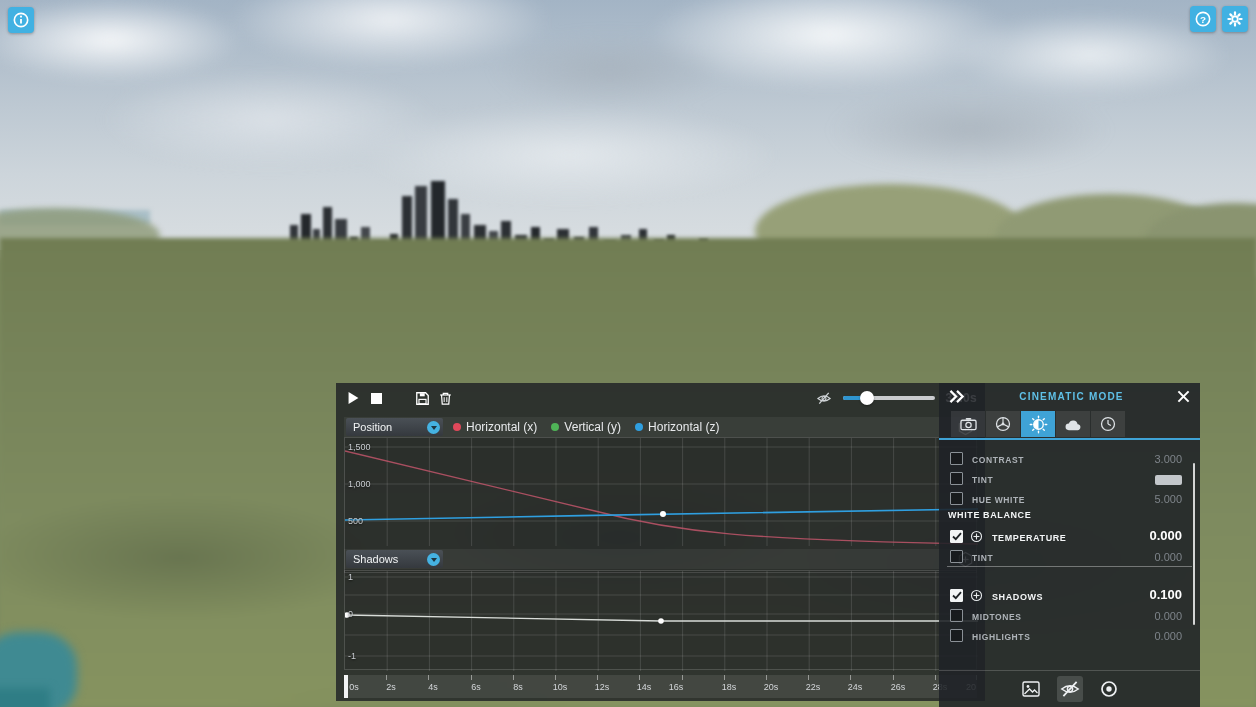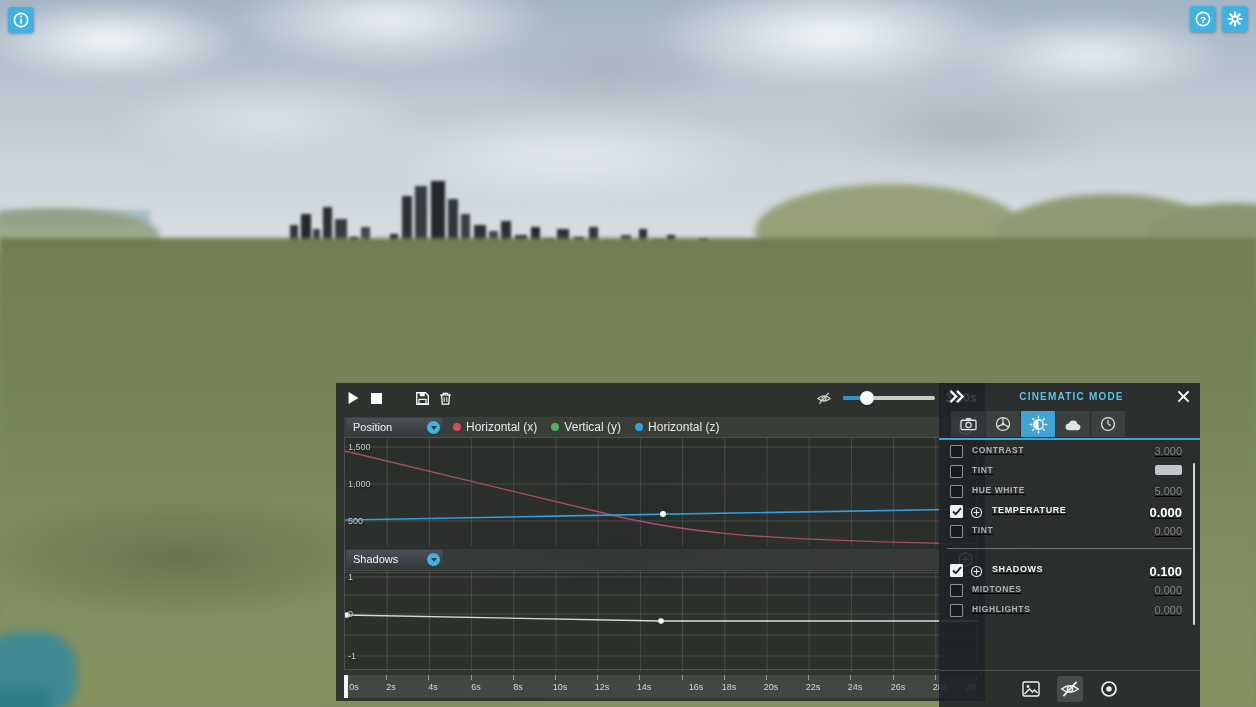--- a/index.html
+++ b/index.html
@@ -98,21 +98,21 @@
   .cin-header { position:absolute; left:0; top:0; width:100%; height:27px; display:flex; align-items:center; }
   .collapse-btn { margin-left:6px; width:24px; height:20px; display:flex; align-items:center; justify-content:center; cursor:pointer; }
   .cin-title { flex:1; text-align:center; font-size:10px; font-weight:bold; letter-spacing:1.2px; }
   .close-btn { margin-right:8px; width:18px; height:18px; display:flex; align-items:center; justify-content:center; cursor:pointer; }
   .tabs { position:absolute; left:12px; top:28px; display:flex; gap:1px; }
   .tab { width:34px; height:26px; background:rgba(255,255,255,.09); display:flex; align-items:center; justify-content:center; cursor:pointer; }
   .tab.active { background:#3fa3d6; }
   .tab-underline { position:absolute; left:0; top:55px; width:100%; height:2px; background:#3fa3d6; }
 
   .rows { position:absolute; left:0; top:62px; width:100%; }
-  .srow { display:flex; align-items:flex-start; height:20px; padding:0 18px 0 11px;text-decoration:underline; }
+  .srow { display:flex; align-items:flex-end; height:20px; padding:0 18px 0 11px; }
   .checkbox { width:13px; height:13px; border:1.5px solid #8a9096; border-radius:1px; background:rgba(15,17,20,.5); flex:none; cursor:pointer; }
   .checkbox.checked { background:#f2f4f5; border-color:#f2f4f5; display:flex; align-items:center; justify-content:center; }
   .kf-ico { width:14px; height:14px; margin-left:6px; flex:none; display:flex; align-items:center; justify-content:center; }
   .srow .lbl { font-size:8.5px; letter-spacing:.6px; color:#aeb3b8; margin-left:9px; font-weight:bold; }
   .srow .lbl.bright { color:#f4f6f7; font-size:9px; }
   .srow .val { margin-left:auto; font-size:11px; color:#7e848a; }
   .srow .val.bright { color:#ffffff; font-size:13px; font-weight:bold; }
   .swatch { margin-left:auto; width:27px; height:10px; border-radius:2px; }
   .sec-header { height:16px; padding-left:9px; display:flex; align-items:center;
                 font-size:9px; font-weight:bold; letter-spacing:.6px; color:#f4f6f7; margin-top:2px; }
@@ -379,21 +379,21 @@
       <div class="ruler-tick" style="left:591px"></div>
         <div class="ruler-tick" style="left:632px"></div>
       <span class="ruler-label" style="left:10px">0s</span>
       <span class="ruler-label" style="left:47px">2s</span>
       <span class="ruler-label" style="left:89px">4s</span>
       <span class="ruler-label" style="left:132px">6s</span>
       <span class="ruler-label" style="left:174px">8s</span>
       <span class="ruler-label" style="left:216px">10s</span>
       <span class="ruler-label" style="left:258px">12s</span>
       <span class="ruler-label" style="left:300px">14s</span>
-      <span class="ruler-label" style="left:352px">16s</span>
+      <span class="ruler-label" style="left:332px">16s</span>
       <span class="ruler-label" style="left:385px">18s</span>
       <span class="ruler-label" style="left:427px">20s</span>
       <span class="ruler-label" style="left:469px">22s</span>
       <span class="ruler-label" style="left:511px">24s</span>
       <span class="ruler-label" style="left:554px">26s</span>
       <span class="ruler-label" style="left:596px">28s</span>
       <span class="ruler-label" style="left:627px">20</span>
     </div>
   </div>
 
@@ -476,20 +476,21 @@
         <span class="swatch" style="background: rgb(195, 199, 203);"></span>
       </div>
 
       <div class="srow">
         <span class="checkbox"></span>
         <span class="lbl">HUE WHITE</span>
         <span class="val">5.000</span>
       </div>
 
 
+      <div class="sec-header">WHITE BALANCE</div>
 
       <div class="srow">
         <span class="checkbox checked">
           <svg width="10" height="9" viewBox="0 0 10 9">
             <path d="M1,4.5 L3.8,7.2 L9,1.2" fill="none" stroke="#1d2125" stroke-width="1.8"></path>
             </svg>
         </span>
         <span class="kf-ico">
           <svg width="13" height="13" viewBox="0 0 14 14">
             <circle cx="7" cy="7" r="5.4" fill="none" stroke="#e6e9eb" stroke-width="1.2"></circle>

